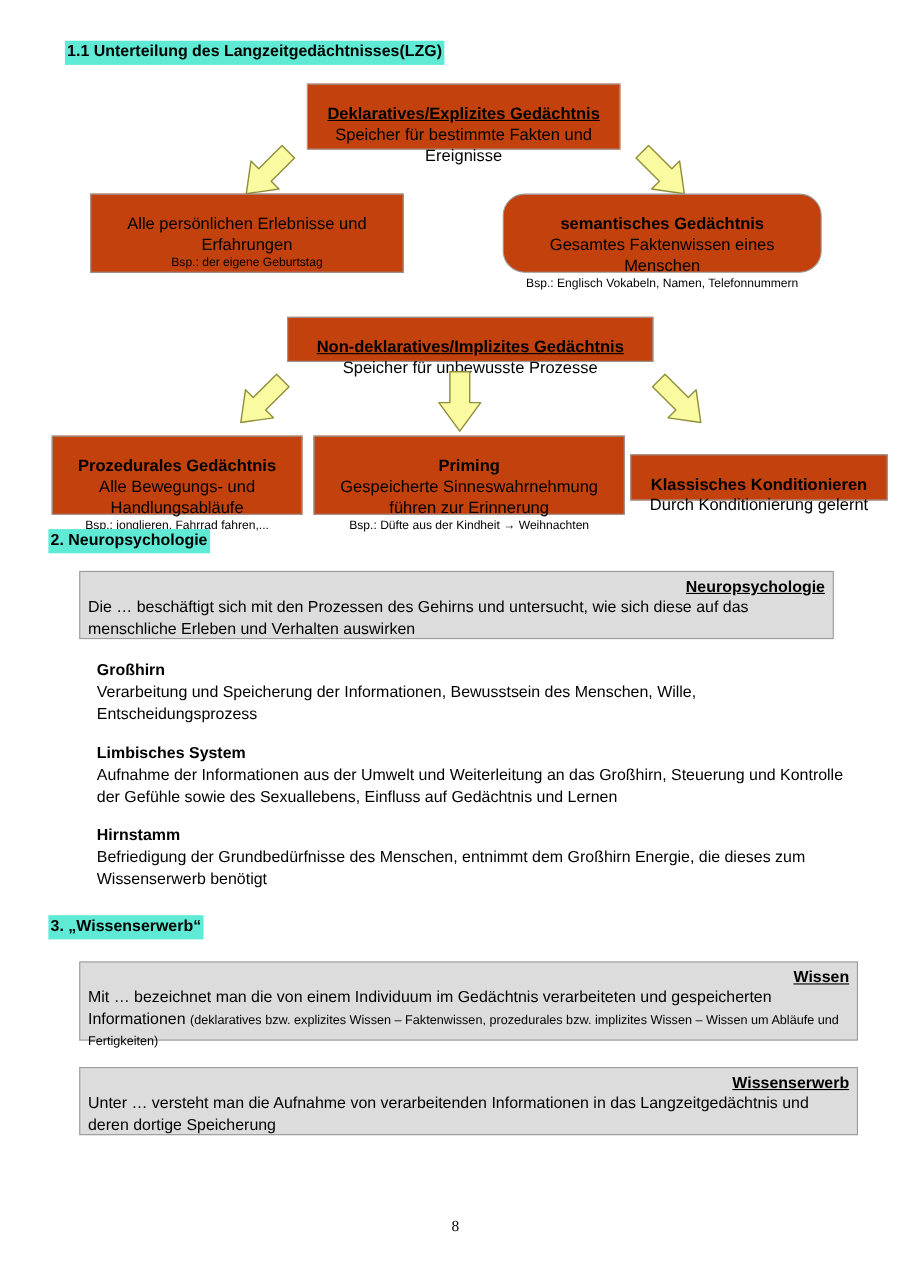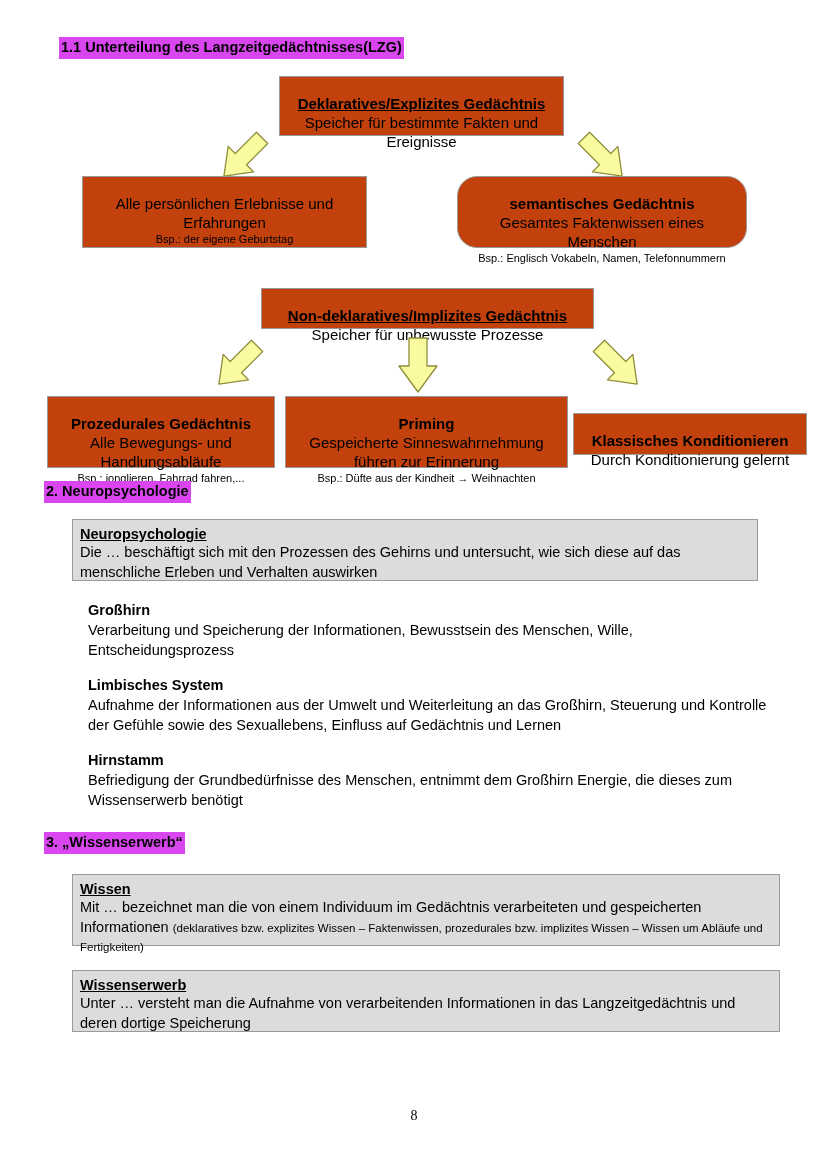--- a/index.html
+++ b/index.html
@@ -15,21 +15,21 @@
     color: #000000;
     overflow: hidden;
   }
 
   
   .section-heading {
     position: absolute;
     font-weight: bold;
     font-size: 14.5px;
     line-height: 19px;
-    background: #d946ef;
+    background: #5eead4;
     padding: 1px 2px 2px 2px;
     white-space: nowrap;
   }
 
   
   .dbox {
     position: absolute;
     box-sizing: border-box;
     border: 1px solid #9a9a9a;
     background: #c2410c;
@@ -69,20 +69,21 @@
     border: 1px solid #9a9a9a;
     background: #dcdcdc;
     padding: 5px 7px 6px 7px;
   }
   .defbox .d-title {
     font-weight: bold;
     font-size: 14.5px;
     line-height: 18px;
     text-decoration: underline;
     display: block;
+    text-align: right;
   }
   .defbox .d-text {
     font-size: 14.5px;
     line-height: 19.5px;
     display: block;
   }
   .defbox .d-small {
     font-size: 11.5px;
     line-height: 15px;
   }

